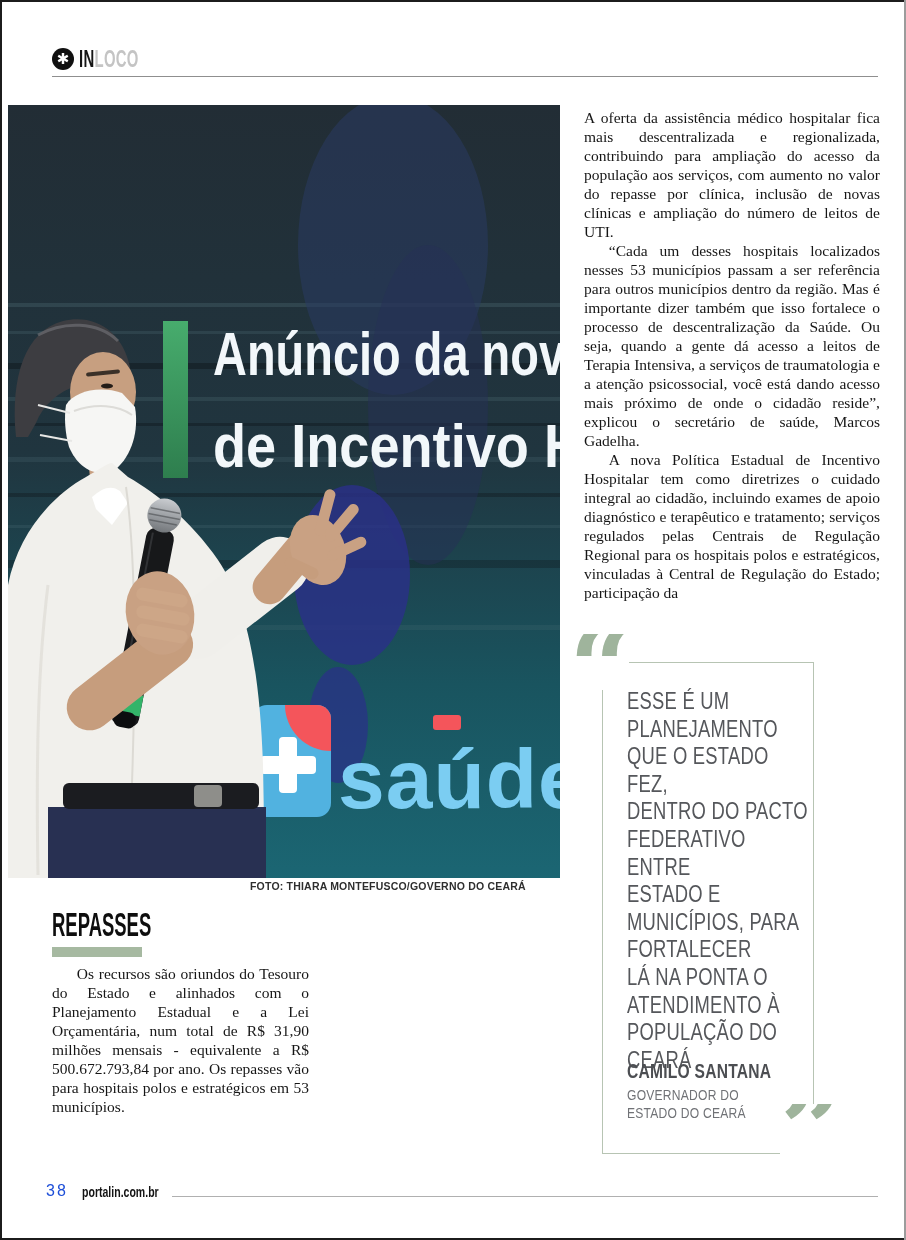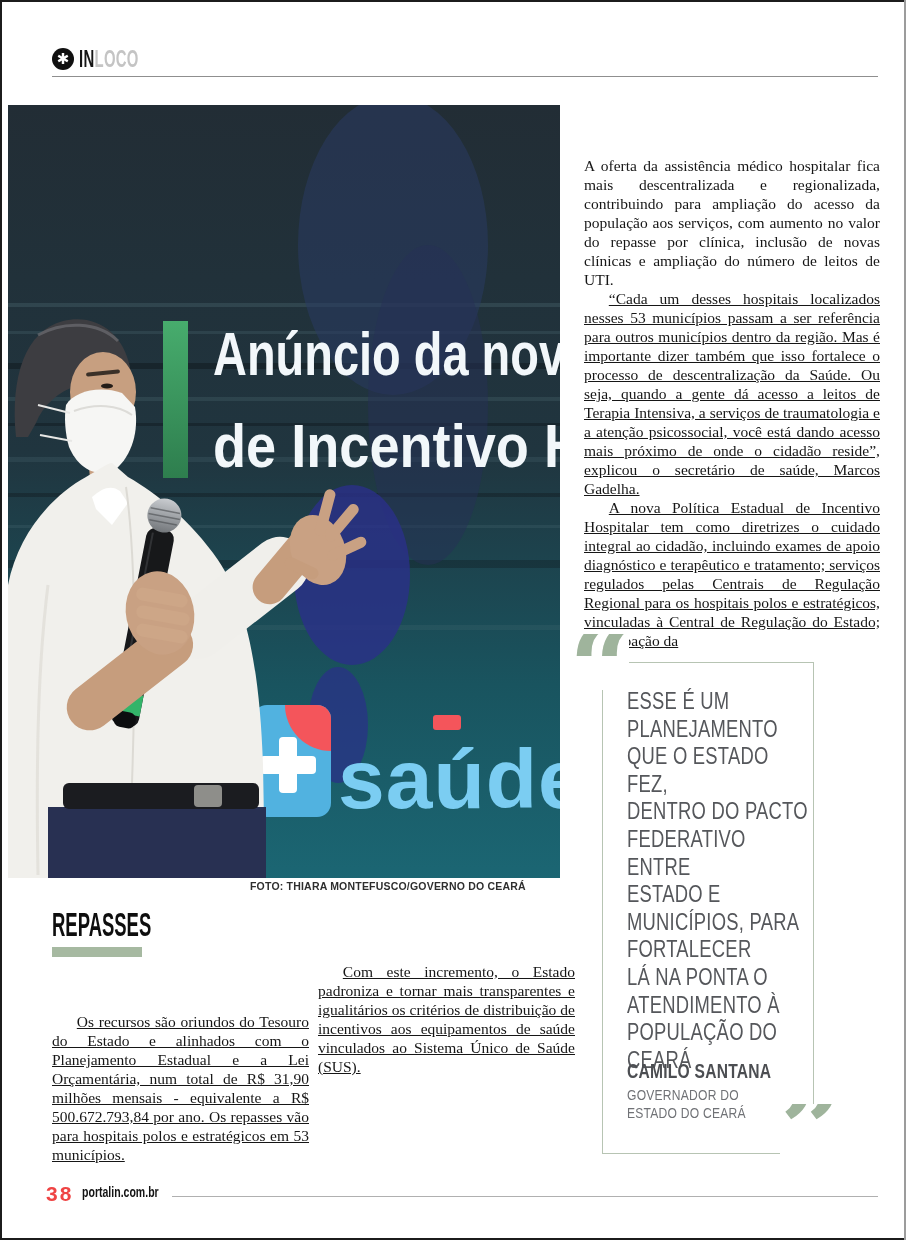--- a/index.html
+++ b/index.html
@@ -21,23 +21,23 @@
   .brand-text .lite{color:#c4c4c4;font-weight:700;}
   .header-rule{position:absolute;left:52px;top:76px;width:826px;height:1px;background:#8f8f8f;}
 
   
   .photo{position:absolute;left:8px;top:105px;width:552px;height:773px;overflow:hidden;background:#20313c;}
   .photo svg{display:block;}
   .photo-caption{position:absolute;left:250px;top:880px;width:310px;text-align:left;
                  font-family:"Liberation Sans",sans-serif;font-weight:700;font-size:10.5px;color:#2e2e2e;letter-spacing:.2px;}
 
   
-  .col{position:absolute;text-align:justify;font-size:15.5px;line-height:19px;margin-top:48px;}
+  .col{position:absolute;text-align:justify;font-size:15.5px;line-height:19px;}
   .col p{margin:0;}
-  .col p.ind{text-indent:1.6em;text-decoration:underline;}
+  .col p.ind{text-indent:1.6em;}
   .col-right{left:584px;top:108px;width:296px;}
   .col-left{left:52px;top:964px;width:257px;}
   .col-mid{left:318px;top:914px;width:257px;}
 
   
   .sec-title{position:absolute;left:52px;top:908px;font-family:"Liberation Sans",sans-serif;
              font-weight:800;font-size:33px;line-height:34px;color:#0e0e0e;
              transform:scaleX(.56);transform-origin:0 0;white-space:nowrap;}
   .sec-bar{position:absolute;left:52px;top:947px;width:90px;height:10px;background:#a6b9a1;}
 
@@ -56,21 +56,21 @@
               transform:scaleX(.8);transform-origin:0 0;}
   .quote-author{position:absolute;left:627px;top:1060px;font-family:"Liberation Sans",sans-serif;
                 font-weight:700;font-size:20px;color:#4c4e52;white-space:nowrap;
                 transform:scaleX(.78);transform-origin:0 0;letter-spacing:.3px;}
   .quote-role{position:absolute;left:627px;top:1086px;font-family:"Liberation Sans",sans-serif;
               font-size:15.5px;line-height:18px;color:#707276;white-space:pre-line;
               transform:scaleX(.78);transform-origin:0 0;letter-spacing:.3px;}
 
   
   .pageno{position:absolute;left:46px;top:1182px;font-family:"Liberation Sans",sans-serif;
-          font-weight:700;font-size:21px;color:#ef4444;letter-spacing:2px;}
+          font-weight:400;font-size:16px;color:#1d4ed8;letter-spacing:2px;}
   .site{position:absolute;left:82px;top:1183px;font-family:"Liberation Sans",sans-serif;
         font-weight:600;font-size:15.5px;color:#141414;transform:scaleX(.68);transform-origin:0 0;white-space:nowrap;}
   .footer-rule{position:absolute;left:172px;top:1196px;width:706px;height:1px;background:#b0b0b0;}
 </style>
 </head>
 <body>
 
 <div class="page">
   <div class="edge top"></div>
   <div class="edge left"></div>
@@ -229,19 +229,18 @@
     </div>
 
   <div class="sec-title">REPASSES</div>
   <div class="sec-bar"></div>
 
   <div class="col col-left">
     <p class="ind">Os recursos são oriundos do Tesouro do Estado e alinhados com o Planejamento Estadual e a Lei Orçamentária, num total de R$ 31,90 milhões mensais - equivalente a R$ 500.672.793,84 por ano. Os repasses vão para hospitais polos e estratégicos em 53 municípios.</p>
   </div>
 
   <div class="col col-mid">
-    <p class="ind">Com este incremento, o Estado padroniza e tornar mais transparentes e igualitários os critérios de distribuição de incentivos aos equipamentos de saúde vinculados ao Sistema Único de Saúde (SUS).</p>
   </div>
 
   <div class="pageno">38</div>
   <div class="site">portalin.com.br</div>
   <div class="footer-rule"></div>
 </div>
 
 </body></html>

